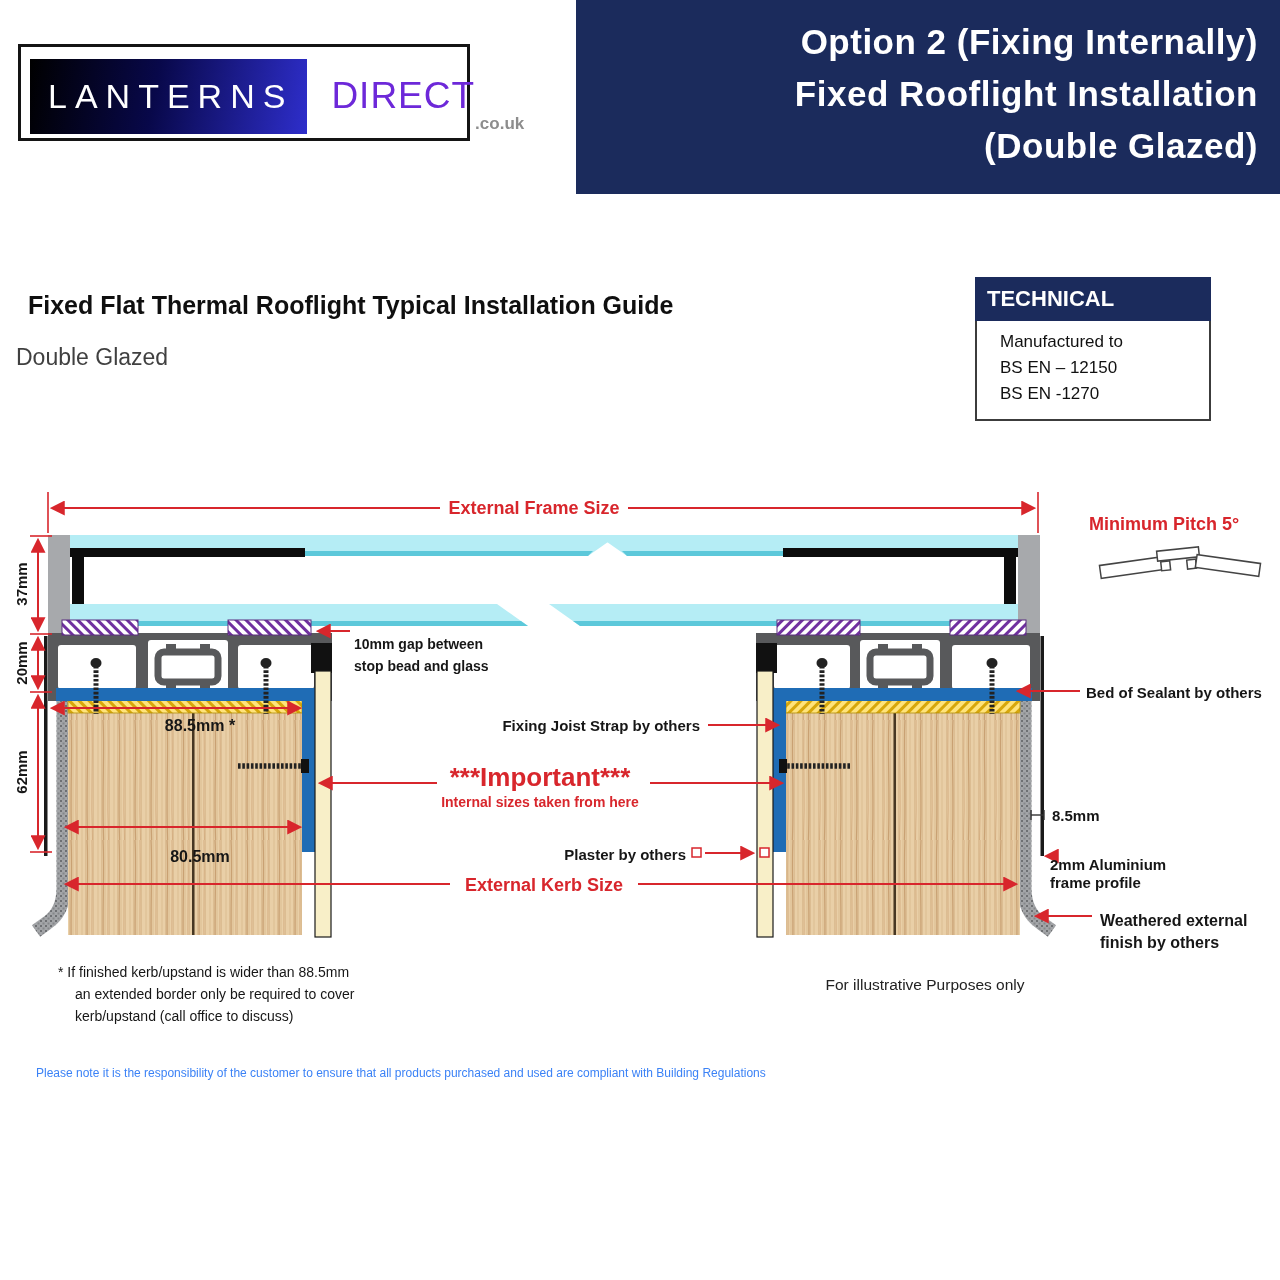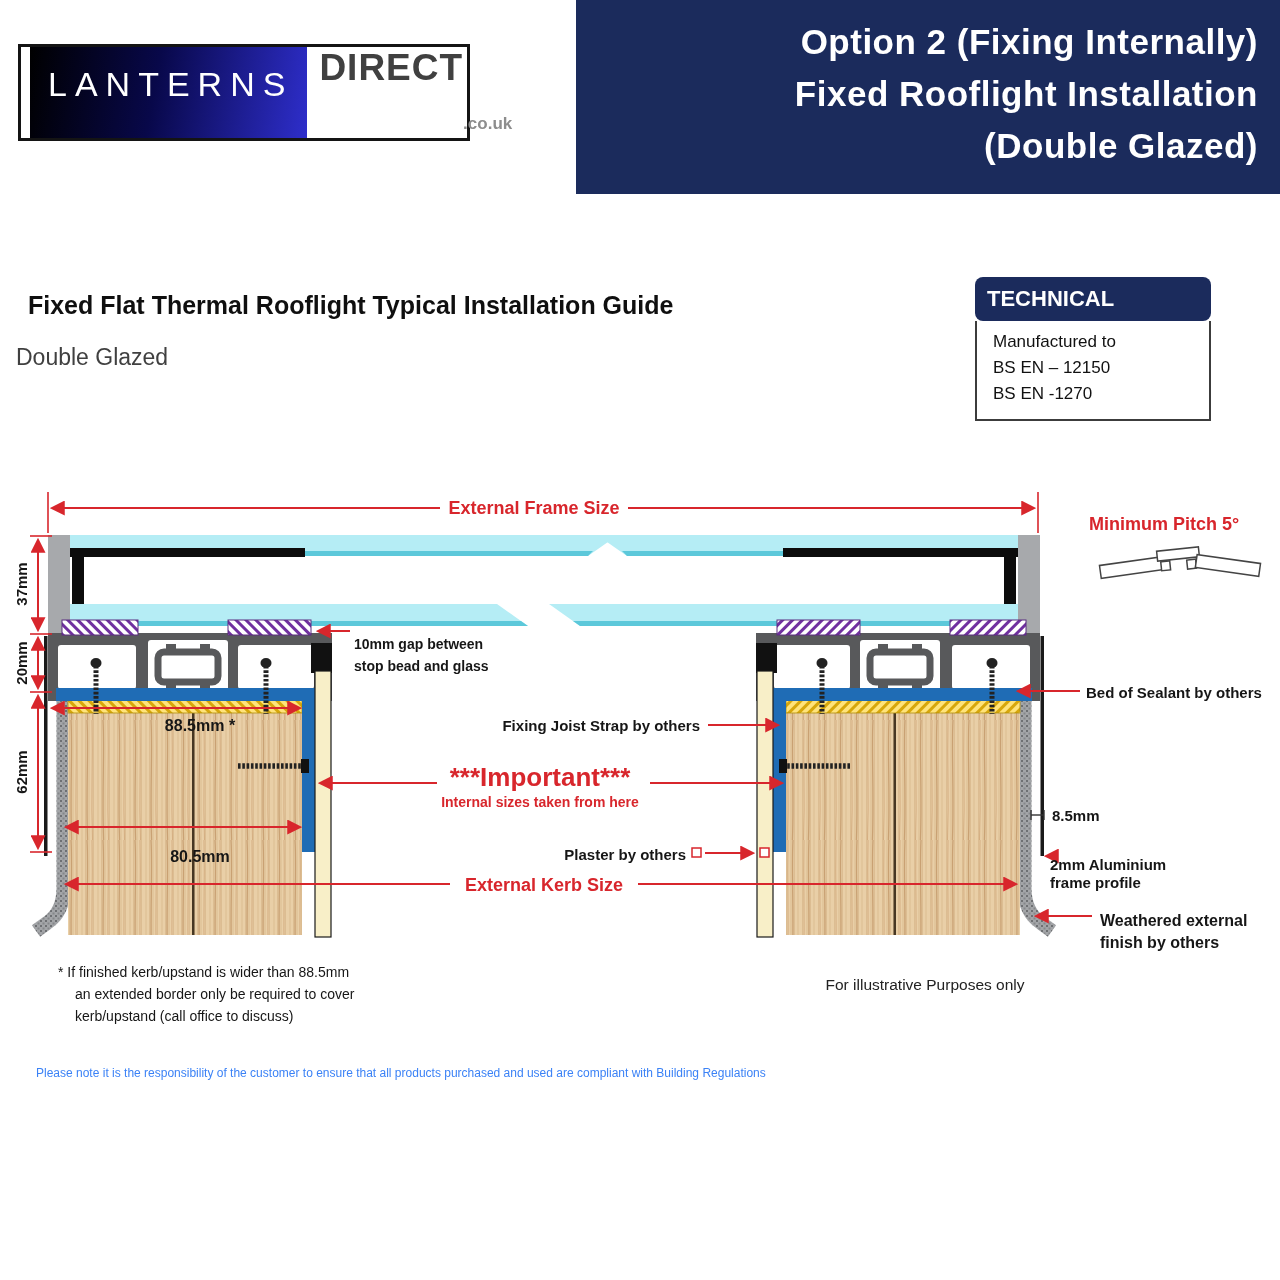--- a/index.html
+++ b/index.html
@@ -7,35 +7,35 @@
        font-family:"Liberation Sans",sans-serif;-webkit-font-smoothing:antialiased;}
   .abs{position:absolute;}
 
   
   #hdr{left:576px;top:0;width:704px;height:194px;background:#1b2b5c;color:#fff;
        text-align:right;box-sizing:border-box;padding:16px 22px 0 0;}
   #hdr div{font-size:35px;line-height:52px;font-weight:bold;letter-spacing:.5px;}
 
   
   #logo{left:18px;top:44px;width:452px;height:97px;border:3px solid #141414;background:#fff;
-        box-sizing:border-box;display:flex;padding:0 10px 0 9px;}
+        box-sizing:border-box;display:flex;align-items:center;padding:7px 10px 0 9px;}
   #logo .grad{background:linear-gradient(100deg,#000 0%,#08084a 45%,#2e2ecb 100%);
         color:#fff;font-size:34px;letter-spacing:8px;padding:18px 14px 18px 18px;white-space:nowrap;}
-  #logo .direct{color:#404040;font-size:37px;font-weight:bold;letter-spacing:1px;margin-left:12px;white-space:nowrap;}
+  #logo .direct{color:#6d28d9;font-size:37px;font-weight:normal;letter-spacing:1px;margin-left:24px;white-space:nowrap;}
   #logo .tld{color:#8d8d8d;font-size:17px;font-weight:bold;align-self:flex-end;margin-bottom:4px;}
 
   #title{left:28px;top:291px;font-size:25px;font-weight:bold;color:#0f0f0f;}
   #subtitle{left:16px;top:344px;font-size:23px;color:#404040;}
 
   
   #tech{left:975px;top:277px;width:236px;}
   #tech .th{background:#1b2b5c;color:#fff;font-size:22px;font-weight:bold;
-            padding:9px 0 9px 12px;border-radius:8px;}
+            padding:9px 0 9px 12px;}
   #tech .tb{border:2px solid #3c3c3c;border-top:none;background:#fff;
-            padding:8px 12px 12px 16px;font-size:17px;line-height:26px;color:#111;}
+            padding:8px 12px 12px 23px;font-size:17px;line-height:26px;color:#111;}
 
   #footnote{left:58px;top:961px;font-size:14px;line-height:22px;color:#161616;}
   #footnote .ind{padding-left:17px;}
   #disclaimer{left:36px;top:1066px;font-size:12px;color:#3b82f6;}
 
   svg text{font-family:"Liberation Sans",sans-serif;}
   .anb{font-size:15px;font-weight:bold;fill:#161616;}       
   .anb14{font-size:14px;font-weight:bold;fill:#161616;}
   .andim{font-size:15px;font-weight:bold;fill:#161616;}
   .anb16{font-size:16px;font-weight:bold;fill:#161616;}

